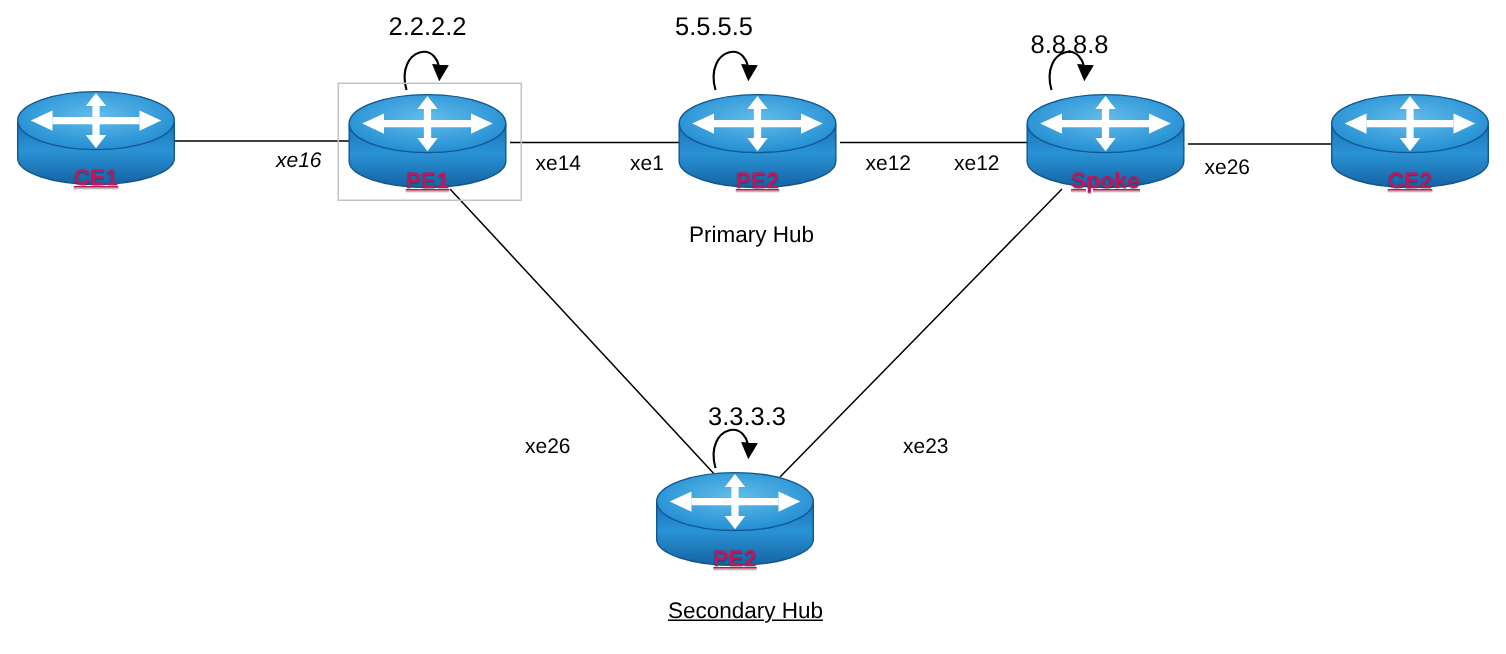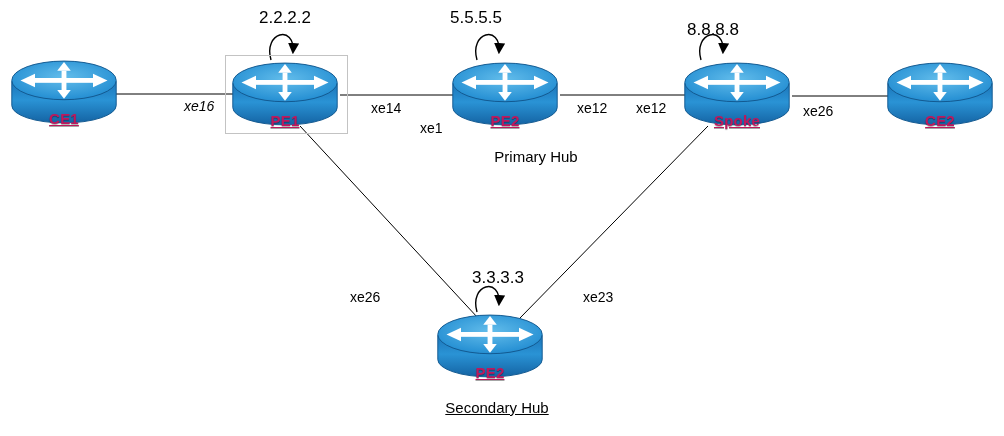--- a/index.html
+++ b/index.html
@@ -206,25 +206,25 @@
       </g>
     </svg>
     <span class="node-label">PE2</span>
   </div>
 
   <span class="txt ip-label" style="left:240px;top:8px;">2.2.2.2</span>
   <span class="txt ip-label" style="left:431px;top:8px;">5.5.5.5</span>
   <span class="txt ip-label" style="left:668px;top:20px;">8.8.8.8</span>
   <span class="txt ip-label" style="left:453px;top:268px;">3.3.3.3</span>
 
-  <span class="txt caption" style="left:476px;top:148px;width:120px;">Primary Hub</span>
+  <span class="txt caption" style="left:441px;top:148px;width:120px;">Primary Hub</span>
   <span class="txt caption" style="left:427px;top:399px;width:140px;text-decoration:underline;">Secondary Hub</span>
 
   <span class="txt port" style="left:184px;top:98px;font-style:italic;">xe16</span>
-  <span class="txt port" style="left:371px;top:100px;text-align:center;">xe14</span>
-  <span class="txt port" style="left:420px;top:100px;margin-top:20px;">xe1</span>
+  <span class="txt port" style="left:357px;top:100px;text-align:center;">xe14</span>
+  <span class="txt port" style="left:420px;top:100px;">xe1</span>
   <span class="txt port" style="left:577px;top:100px;">xe12</span>
   <span class="txt port" style="left:636px;top:100px;">xe12</span>
   <span class="txt port" style="left:803px;top:103px;">xe26</span>
   <span class="txt port" style="left:350px;top:289px;">xe26</span>
-  <span class="txt port" style="left:583px;top:289px;text-align:center;">xe23</span>
+  <span class="txt port" style="left:602px;top:289px;text-align:center;">xe23</span>
 
 </div>
 
 </body></html>

